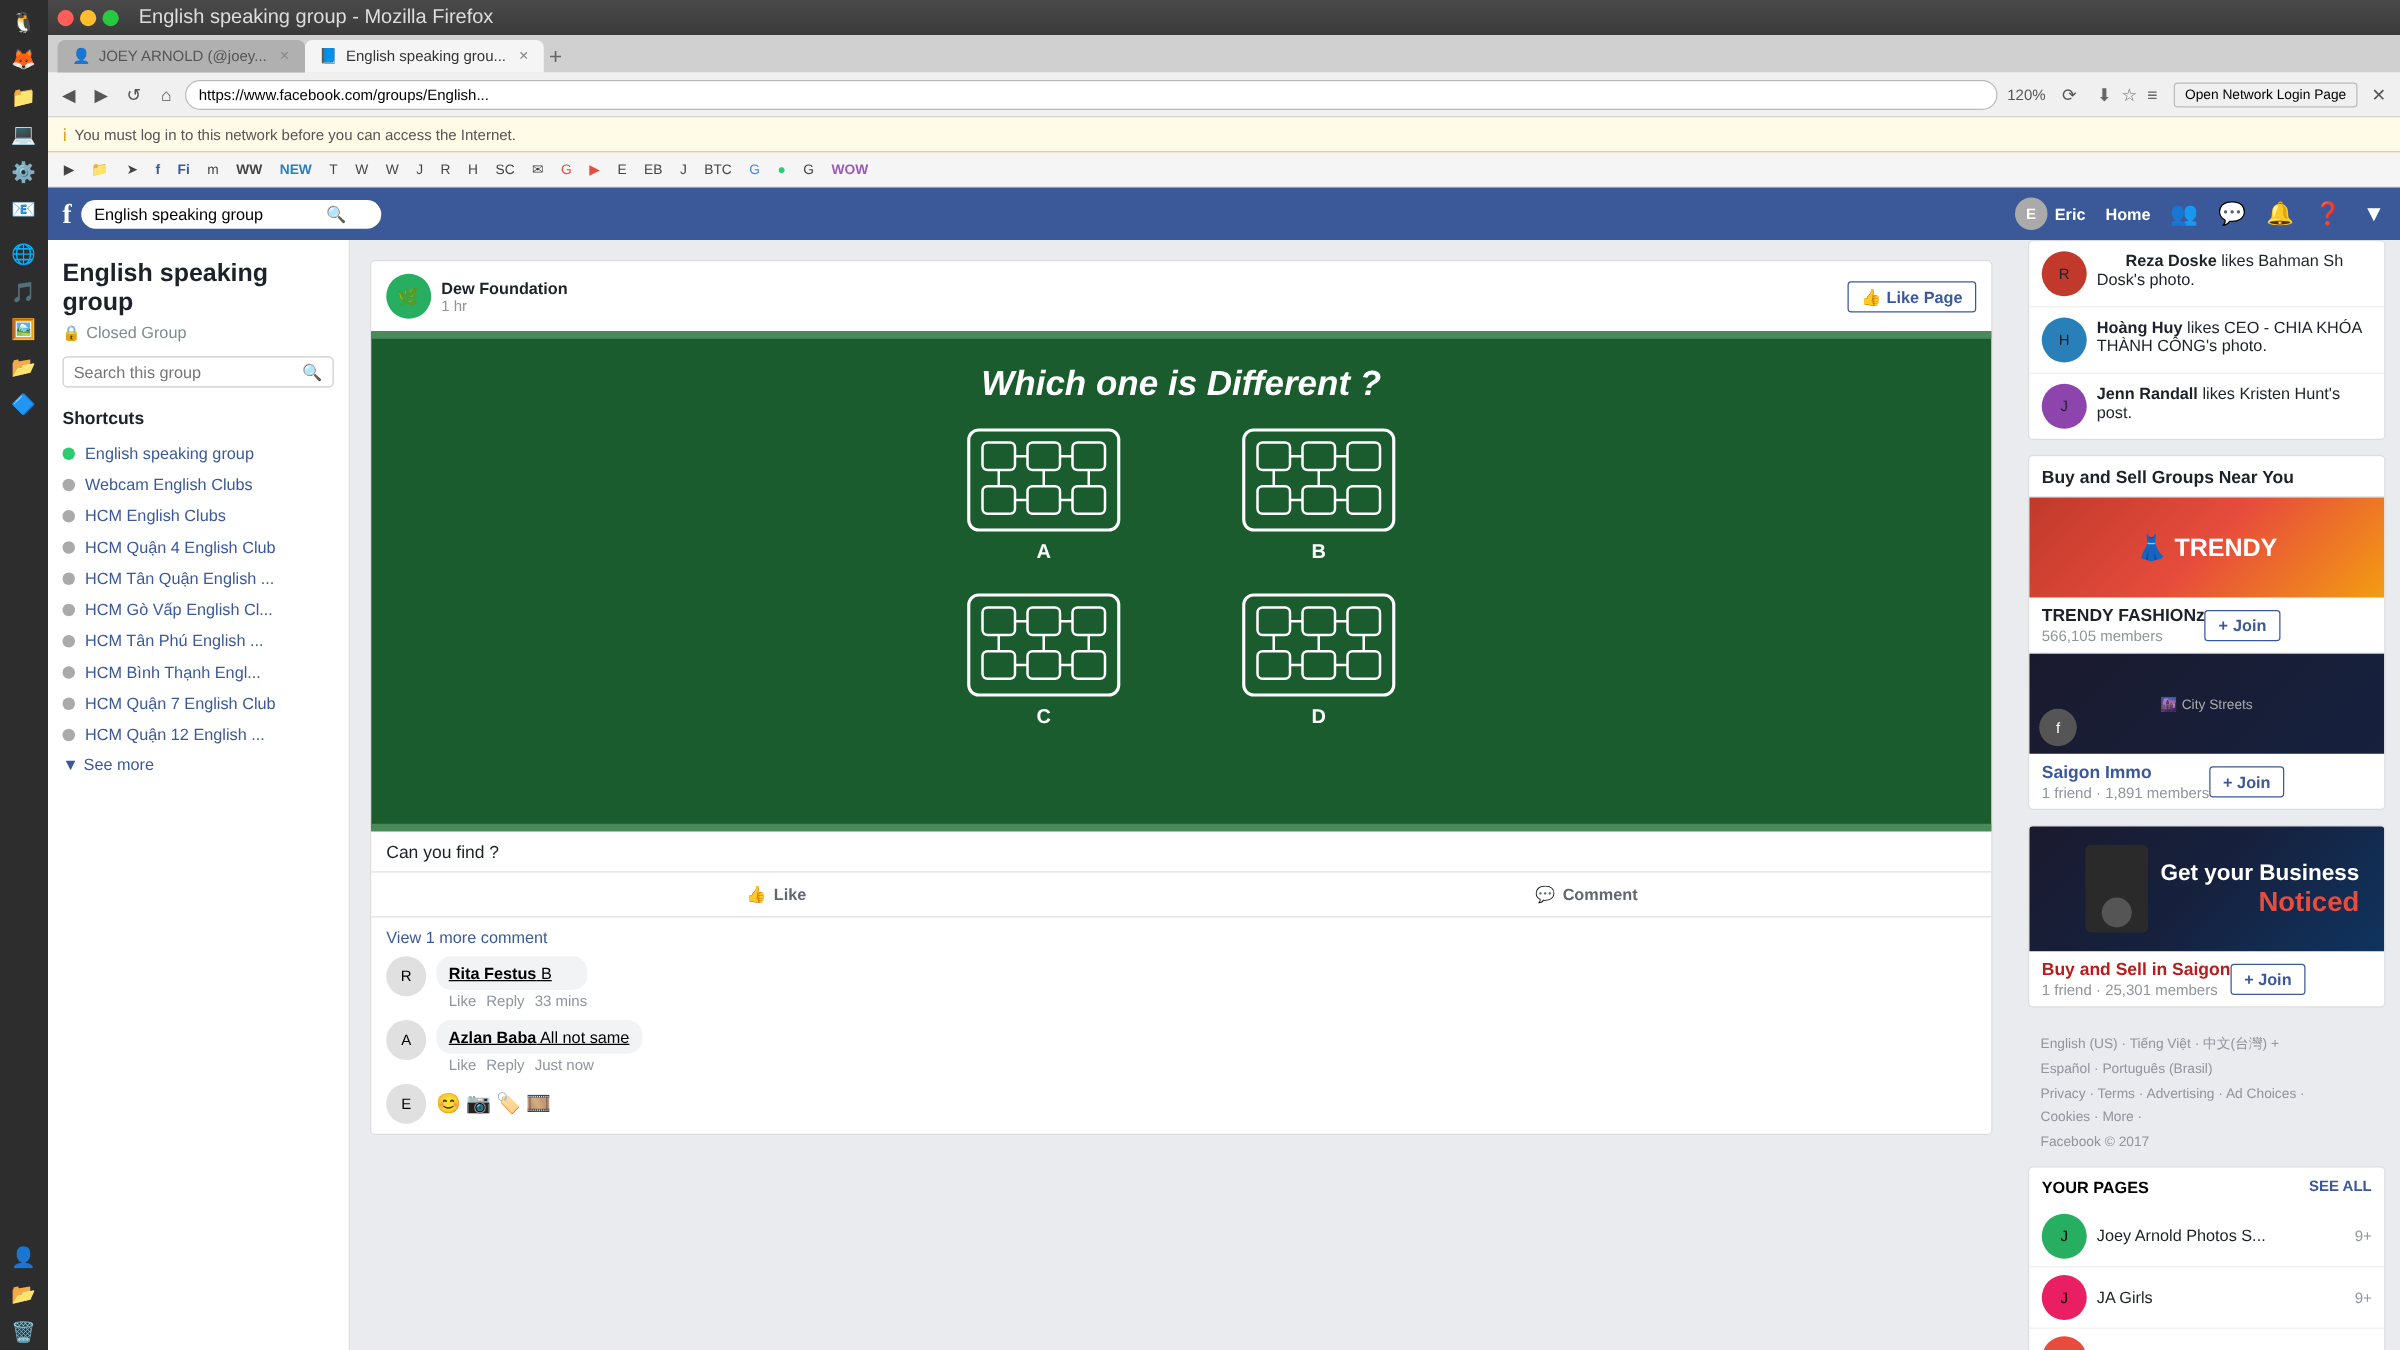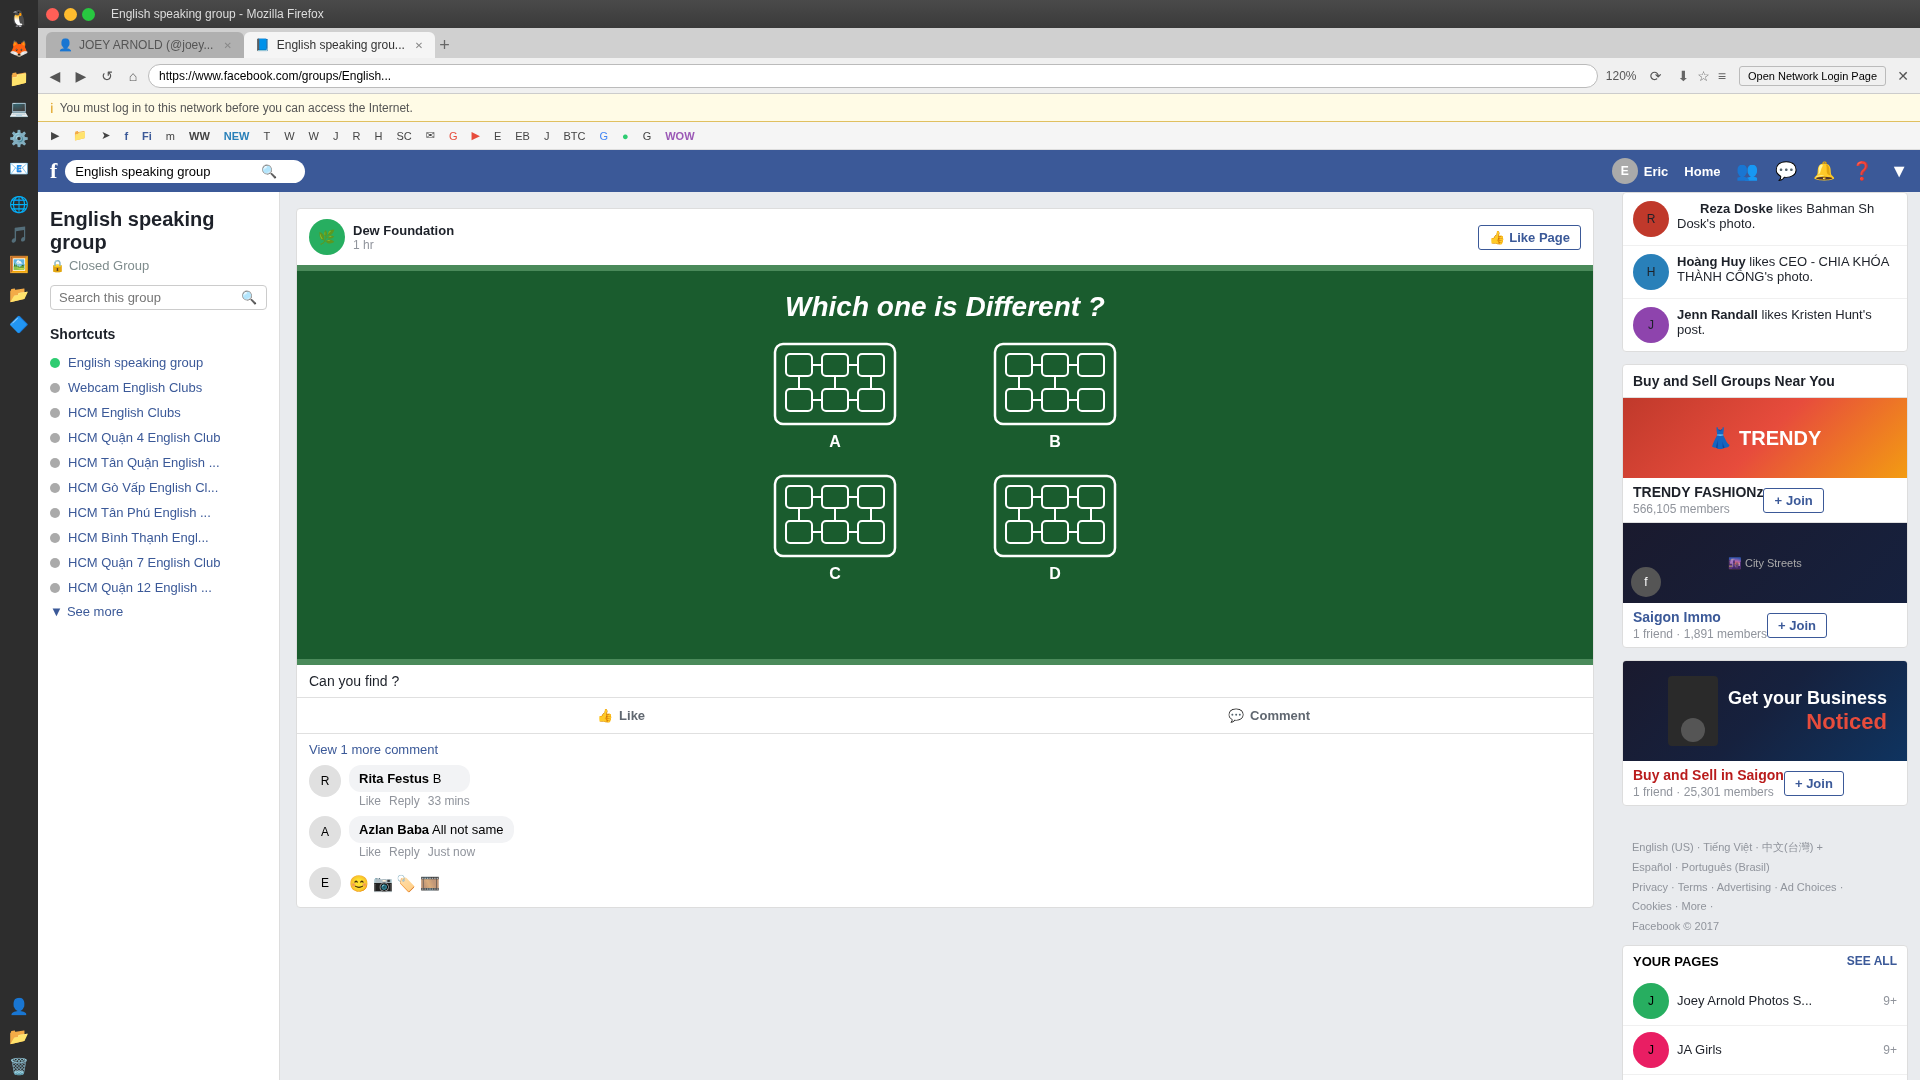--- a/index.html
+++ b/index.html
@@ -14,21 +14,21 @@
     .os-icon { width: 28px; height: 28px; border-radius: 4px; display: flex; align-items: center; justify-content: center; font-size: 16px; cursor: pointer; color: #ccc; }
 
     
     .browser-chrome { margin-left: 38px; }
     .browser-titlebar { height: 28px; background: linear-gradient(to bottom, #4a4a4a, #3a3a3a); display: flex; align-items: center; padding: 0 8px; gap: 8px; }
     .browser-controls { display: flex; gap: 5px; }
     .browser-btn { width: 13px; height: 13px; border-radius: 50%; cursor: pointer; }
     .btn-close { background: #ff5f57; }
     .btn-min { background: #febc2e; }
     .btn-max { background: #28c840; }
-    .browser-title { color: #ddd; font-size: 12px; margin-left: 8px; }
+    .browser-title { color: #ddd; font-size: 16px; margin-left: 8px; }
 
     
     .tab-bar { height: 30px; background: #d0d0d0; display: flex; align-items: flex-end; padding-left: 8px; }
     .tab { height: 26px; padding: 0 12px; border-radius: 6px 6px 0 0; display: flex; align-items: center; gap: 6px; font-size: 12px; cursor: pointer; }
     .tab.inactive { background: #b0b0b0; color: #555; }
     .tab.active { background: #f5f5f5; color: #333; }
     .tab-close { font-size: 10px; color: #888; margin-left: 4px; }
     .tab-new { margin-left: 4px; font-size: 18px; color: #666; cursor: pointer; line-height: 26px; }
 
     
@@ -89,21 +89,21 @@
     .post-time { font-size: 12px; color: #90949c; }
     .like-page-btn { display: flex; align-items: center; gap: 4px; padding: 4px 10px; border: 1px solid #3b5998; border-radius: 3px; color: #3b5998; font-size: 13px; cursor: pointer; font-weight: bold; }
     .post-puzzle { width: 100%; height: 400px; background: #1a5c2e; display: flex; flex-direction: column; align-items: center; justify-content: center; position: relative; }
     .post-caption { padding: 8px 12px; font-size: 14px; color: #1d2129; }
     .post-actions { display: flex; gap: 0; border-top: 1px solid #e0e0e0; padding: 4px 0; }
     .action-btn { flex: 1; display: flex; align-items: center; justify-content: center; gap: 6px; padding: 6px; cursor: pointer; color: #606770; font-size: 13px; font-weight: bold; border-radius: 4px; }
     .comments-section { border-top: 1px solid #e0e0e0; padding: 8px 12px; }
     .view-comments { color: #3b5998; font-size: 13px; cursor: pointer; margin-bottom: 8px; }
     .comment-item { display: flex; gap: 8px; margin-bottom: 8px; }
     .comment-avatar { width: 32px; height: 32px; border-radius: 50%; background: #e0e0e0; flex-shrink: 0; display: flex; align-items: center; justify-content: center; font-size: 12px; }
-    .comment-body { background: #f2f3f5; border-radius: 12px; padding: 6px 10px; flex: 1; }
+    .comment-body { background: #f2f3f5; border-radius: 12px; padding: 6px 10px; flex: 1; text-decoration: underline; }
     .comment-author { font-weight: bold; font-size: 13px; }
     .comment-text { font-size: 13px; }
     .comment-actions { display: flex; gap: 8px; font-size: 12px; color: #90949c; margin-top: 2px; padding-left: 10px; }
     .comment-action { cursor: pointer; }
     .comment-time { color: #90949c; }
     .write-comment { display: flex; align-items: center; gap: 8px; margin-top: 8px; }
     .write-comment-input { flex: 1; border: 1px solid #ccc; border-radius: 20px; padding: 6px 12px; font-size: 13px; outline: none; }
     .comment-input-icons { display: flex; gap: 4px; color: #7f8c8d; font-size: 16px; }
 
     
@@ -113,21 +113,21 @@
     .rs-subtitle { font-size: 12px; color: #90949c; }
     .rs-join-row { display: flex; align-items: center; justify-content: flex-start; padding: 6px 10px; }
     .join-btn { display: flex; align-items: center; gap: 4px; padding: 4px 10px; border: 1px solid #3b5998; border-radius: 3px; color: #3b5998; font-size: 13px; cursor: pointer; font-weight: bold; }
     .rs-section-header { padding: 8px 10px; font-weight: bold; font-size: 14px; color: #1d2129; border-bottom: 1px solid #e0e0e0; }
     .rs-list-item { display: flex; align-items: flex-start; gap: 8px; padding: 8px 10px; border-bottom: 1px solid #f0f0f0; font-size: 13px; color: #1d2129; cursor: pointer; }
     .rs-list-item:last-child { border-bottom: none; }
     .rs-item-avatar { width: 36px; height: 36px; border-radius: 50%; background: #ddd; flex-shrink: 0; display: flex; align-items: center; justify-content: center; font-size: 12px; overflow: hidden; }
     .rs-item-text { flex: 1; }
 
     
-    .ad-section { background: white; border-radius: 4px; border: 1px solid #ddd; margin-bottom: 24px; overflow: hidden; }
+    .ad-section { background: white; border-radius: 4px; border: 1px solid #ddd; margin-bottom: 12px; overflow: hidden; }
     .ad-image { width: 100%; height: 100px; background: linear-gradient(135deg, #1a1a2e 0%, #16213e 50%, #0f3460 100%); display: flex; align-items: center; justify-content: flex-end; padding: 10px 20px; }
 
     
     .footer-links { padding: 8px 10px; font-size: 11px; color: #90949c; line-height: 1.8; }
     .footer-link { color: #90949c; cursor: pointer; }
 
     
     .your-pages-header { display: flex; justify-content: space-between; align-items: center; padding: 8px 10px; font-weight: bold; font-size: 13px; }
     .see-all-link { color: #3b5998; font-size: 12px; cursor: pointer; }
     .page-item { display: flex; align-items: center; gap: 8px; padding: 6px 10px; border-bottom: 1px solid #f0f0f0; cursor: pointer; }

